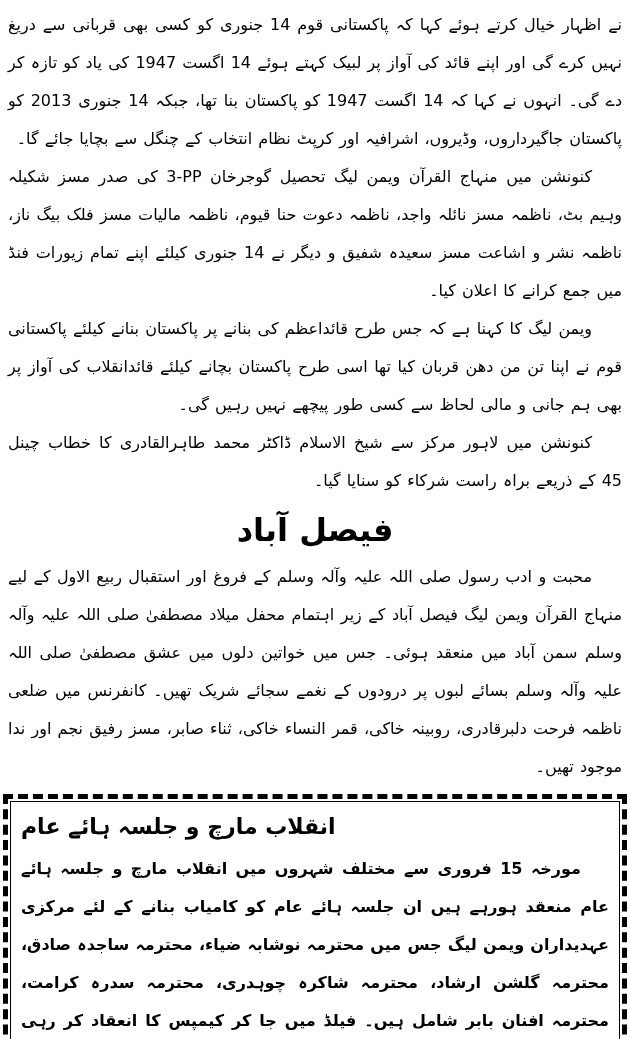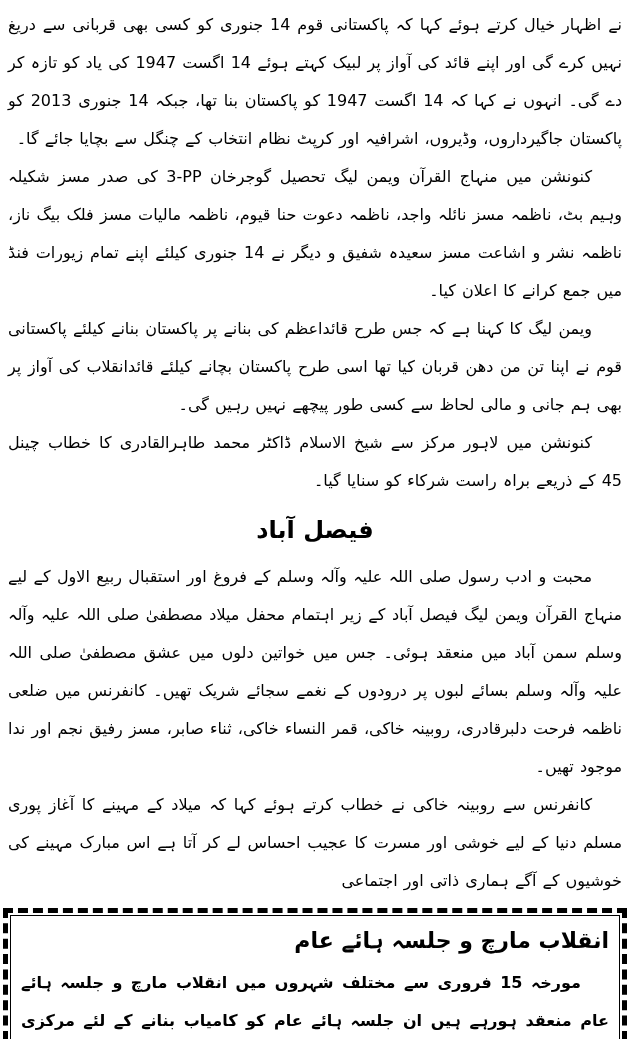--- a/index.html
+++ b/index.html
@@ -26,37 +26,37 @@
     margin: 0;
     font-size: 16px;
     line-height: 38px;
     text-align: justify;
     word-spacing: 1px;
   }
   p.indent { text-indent: 30px; }
   h2.section-heading {
     margin: 4px 0 2px 0;
     text-align: center;
-    font-size: 24px;
+    font-size: 32px;
     font-weight: bold;
     line-height: 52px;
   }
   .box-outer {
     margin: 8px -5px 6px -5px;
     border: 5px dashed #000;
     padding: 2px;
     background: #fff;
   }
   .box-inner {
     border: 1px solid #000;
     padding: 2px 10px 10px 10px;
   }
   .box-title {
     margin: 0;
-    text-align: right;
+    text-align: left;
     font-size: 22px;
     font-weight: bold;
     line-height: 46px;
   }
   .box-body {
     margin: 0;
     font-weight: bold;
     font-size: 16px;
     line-height: 38px;
     text-align: justify;
@@ -73,21 +73,20 @@
   <p class="body-par indent">کنونشن میں منہاج القرآن ویمن لیگ تحصیل گوجرخان ‭3-PP‬ کی صدر مسز شکیلہ وہیم بٹ، ناظمہ مسز نائلہ واجد، ناظمہ دعوت حنا قیوم، ناظمہ مالیات مسز فلک بیگ ناز، ناظمہ نشر و اشاعت مسز سعیدہ شفیق و دیگر نے 14 جنوری کیلئے اپنے تمام زیورات فنڈ میں جمع کرانے کا اعلان کیا۔</p>
 
   <p class="body-par indent">ویمن لیگ کا کہنا ہے کہ جس طرح قائداعظم کی بنانے پر پاکستان بنانے کیلئے پاکستانی قوم نے اپنا تن من دھن قربان کیا تھا اسی طرح پاکستان بچانے کیلئے قائدانقلاب کی آواز پر بھی ہم جانی و مالی لحاظ سے کسی طور پیچھے نہیں رہیں گی۔</p>
 
   <p class="body-par indent">کنونشن میں لاہور مرکز سے شیخ الاسلام ڈاکٹر محمد طاہرالقادری کا خطاب چینل 45 کے ذریعے براہ راست شرکاء کو سنایا گیا۔</p>
 
   <h2 class="section-heading">فیصل آباد</h2>
 
   <p class="body-par indent">محبت و ادب رسول صلی اللہ علیہ وآلہ وسلم کے فروغ اور استقبال ربیع الاول کے لیے منہاج القرآن ویمن لیگ فیصل آباد کے زیر اہتمام محفل میلاد مصطفیٰ صلی اللہ علیہ وآلہ وسلم سمن آباد میں منعقد ہوئی۔ جس میں خواتین دلوں میں عشق مصطفیٰ صلی اللہ علیہ وآلہ وسلم بسائے لبوں پر درودوں کے نغمے سجائے شریک تھیں۔ کانفرنس میں ضلعی ناظمہ فرحت دلبرقادری، روبینہ خاکی، قمر النساء خاکی، ثناء صابر، مسز رفیق نجم اور ندا موجود تھیں۔</p>
 
-  <p class="body-par indent">کانفرنس سے روبینہ خاکی نے خطاب کرتے ہوئے کہا کہ میلاد کے مہینے کا آغاز پوری مسلم دنیا کے لیے خوشی اور مسرت کا عجیب احساس لے کر آتا ہے اس مبارک مہینے کی خوشیوں کے آگے ہماری ذاتی اور اجتماعی</p>
 
   <div class="box-outer">
     <div class="box-inner">
       <p class="box-title">انقلاب مارچ و جلسہ ہائے عام</p>
       <p class="box-body">مورخہ 15 فروری سے مختلف شہروں میں انقلاب مارچ و جلسہ ہائے عام منعقد ہورہے ہیں ان جلسہ ہائے عام کو کامیاب بنانے کے لئے مرکزی عہدیداران ویمن لیگ جس میں محترمہ نوشابہ ضیاء، محترمہ ساجدہ صادق، محترمہ گلشن ارشاد، محترمہ شاکرہ چوہدری، محترمہ سدرہ کرامت، محترمہ افنان بابر شامل ہیں۔ فیلڈ میں جا کر کیمپس کا انعقاد کر رہی ہیں۔</p>
     </div>
   </div>
 
 </div>
 

